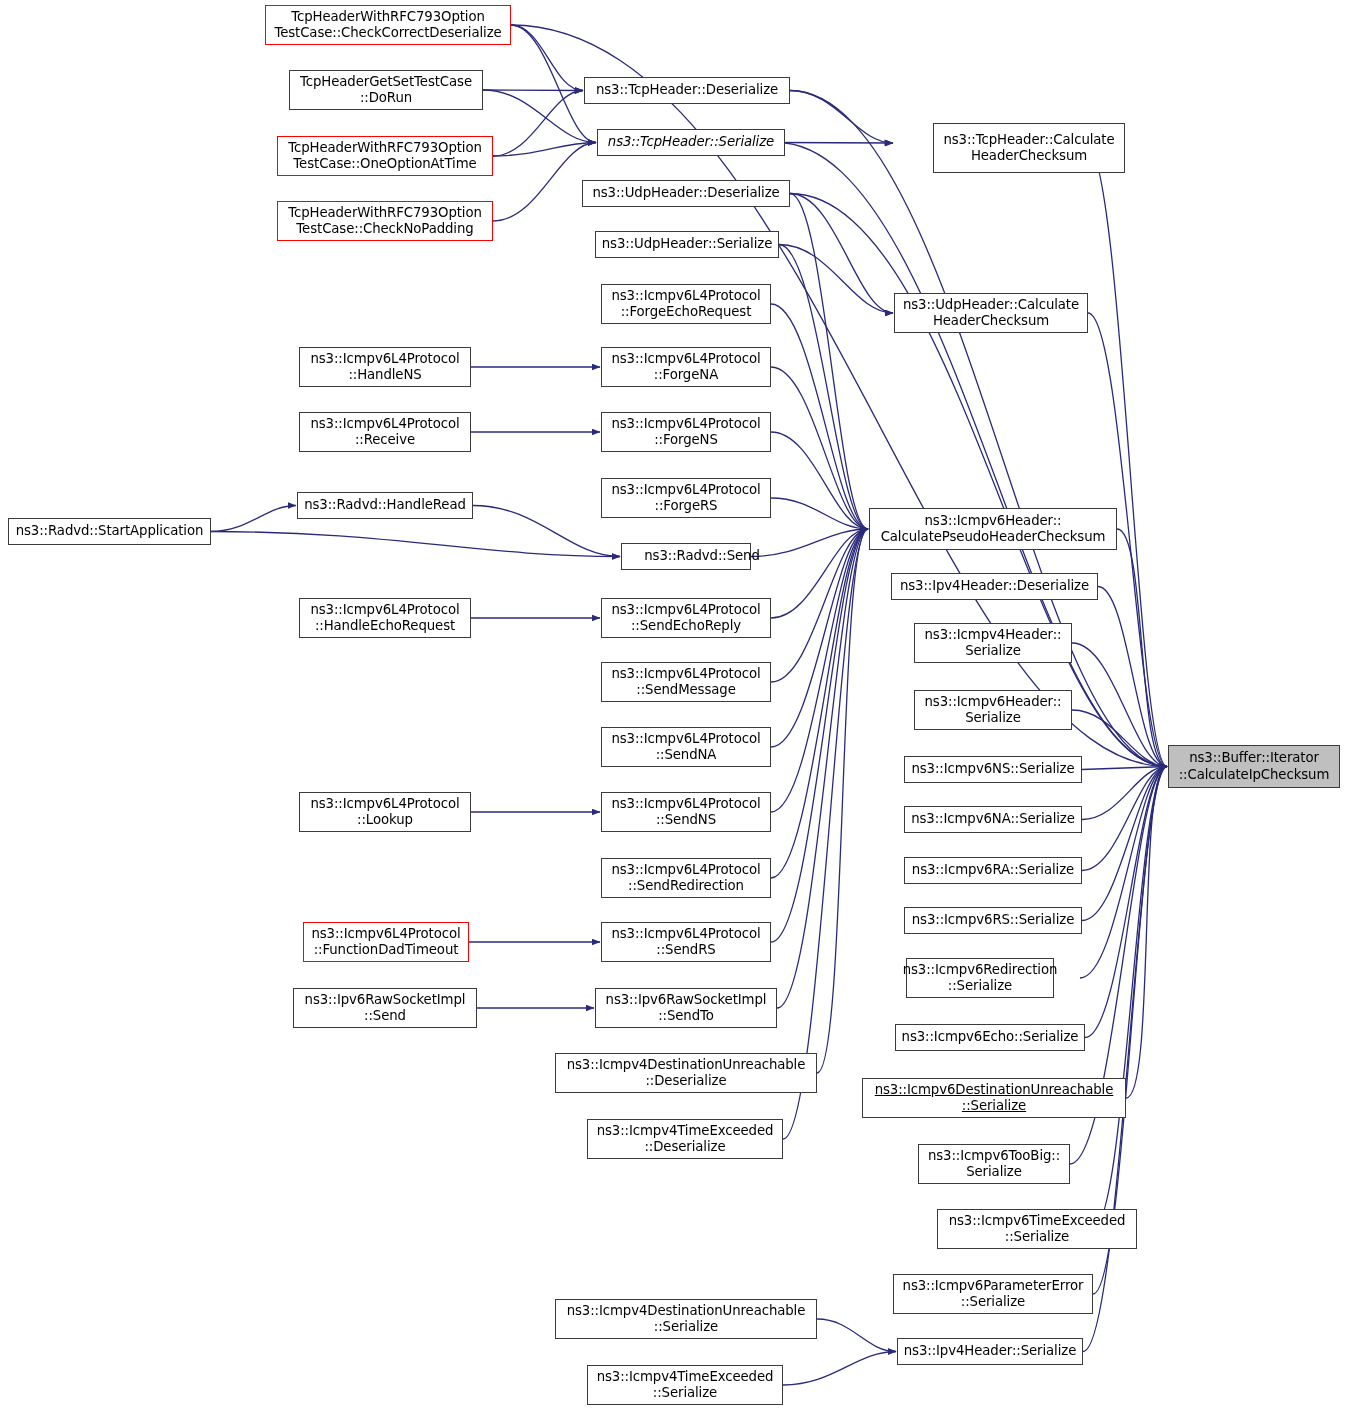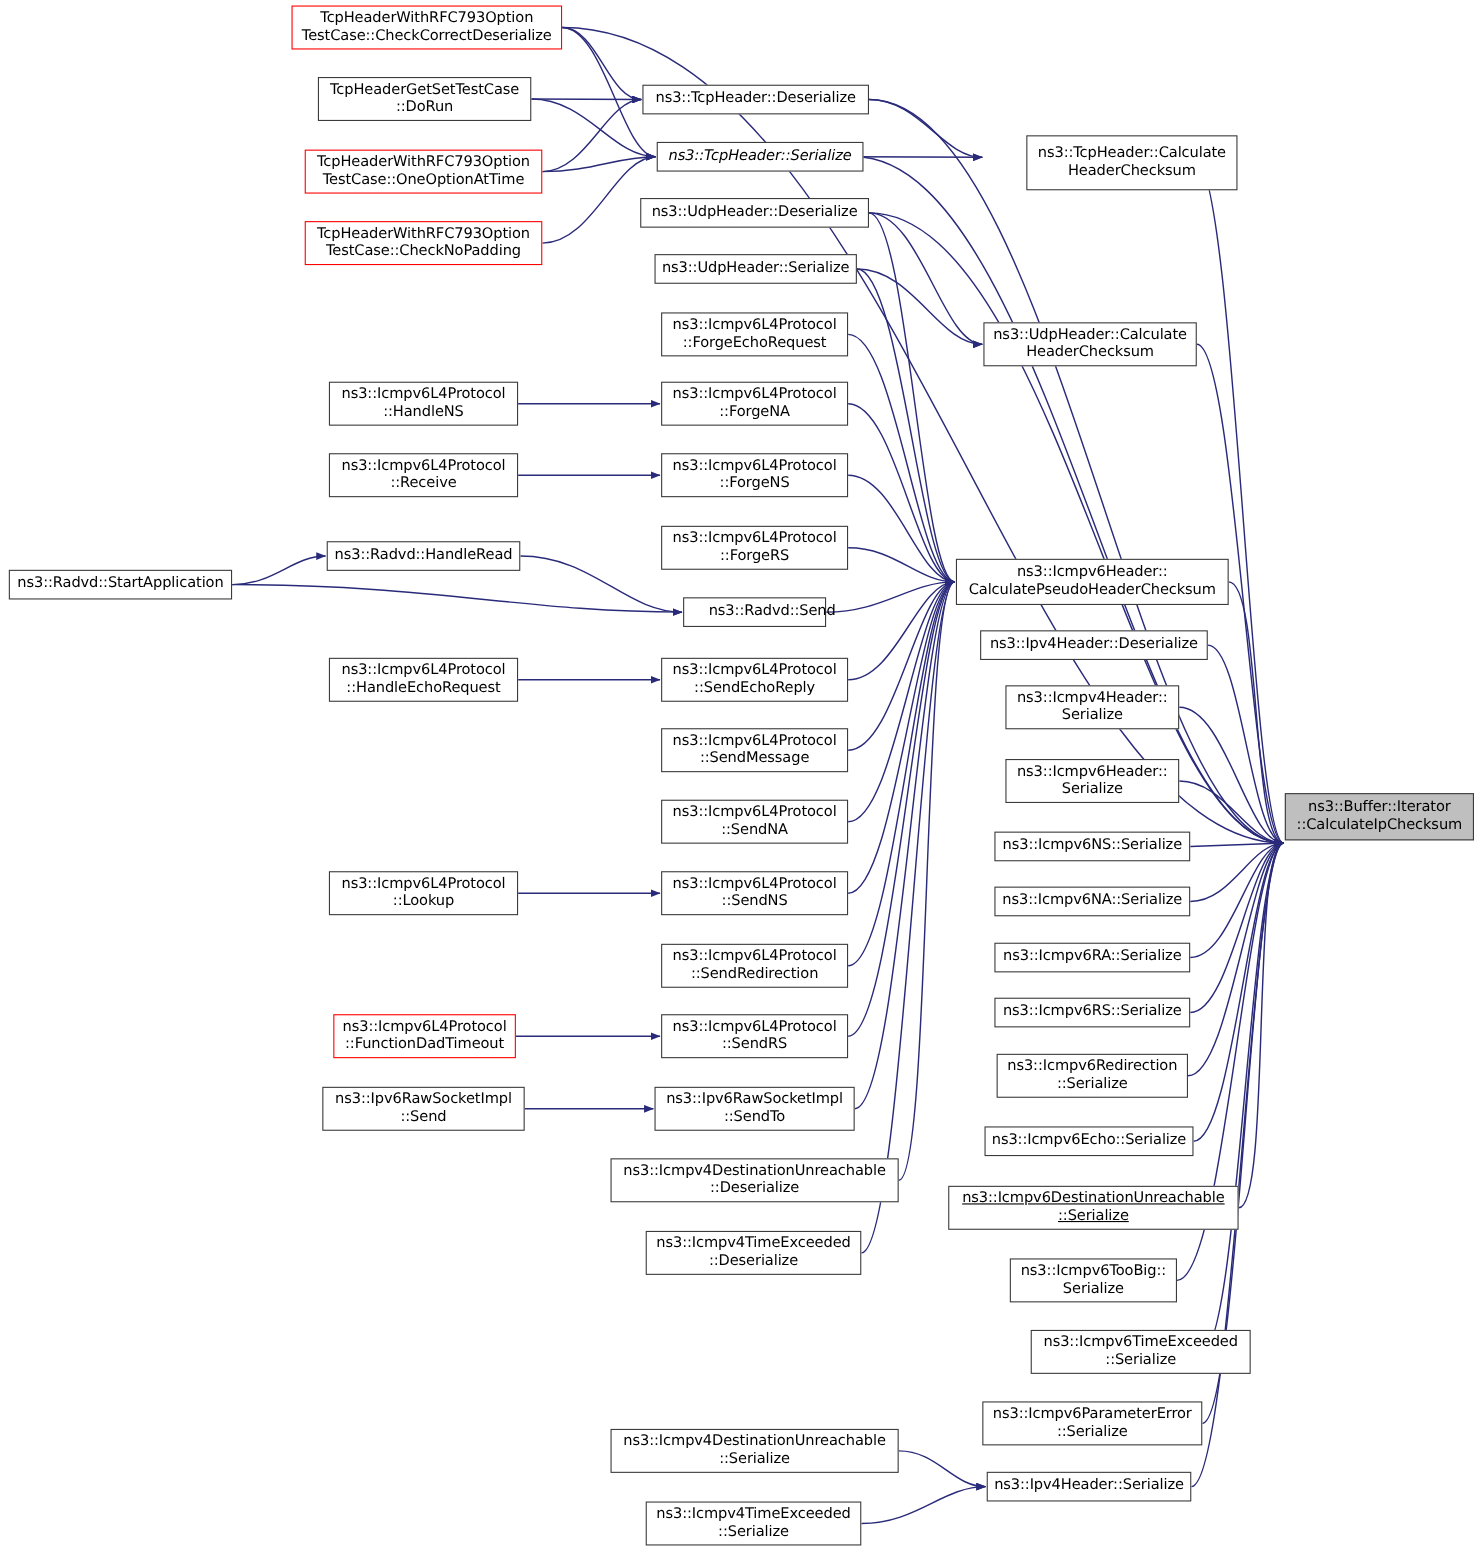--- a/index.html
+++ b/index.html
@@ -160,36 +160,36 @@
 ::SendEchoReply</div>
       <div class="node" style="left: 914px; top: 623px; width: 158px; height: 40px;">ns3::Icmpv4Header::
 Serialize</div>
       <div class="node" style="left: 601px; top: 662px; width: 170px; height: 40px;">ns3::Icmpv6L4Protocol
 ::SendMessage</div>
       <div class="node" style="left: 914px; top: 690px; width: 158px; height: 40px;">ns3::Icmpv6Header::
 Serialize</div>
       <div class="node" style="left: 601px; top: 727px; width: 170px; height: 40px;">ns3::Icmpv6L4Protocol
 ::SendNA</div>
       <div class="node" style="left: 904px; top: 756px; width: 178px; height: 27px;">ns3::Icmpv6NS::Serialize</div>
-      <div class="node target" style="left: 1168px; top: 721px; width: 172px; height: 43px;">ns3::Buffer::Iterator
+      <div class="node target" style="left: 1168px; top: 745px; width: 172px; height: 43px;">ns3::Buffer::Iterator
 ::CalculateIpChecksum</div>
       <div class="node" style="left: 299px; top: 792px; width: 172px; height: 40px;">ns3::Icmpv6L4Protocol
 ::Lookup</div>
       <div class="node" style="left: 601px; top: 792px; width: 170px; height: 40px;">ns3::Icmpv6L4Protocol
 ::SendNS</div>
       <div class="node" style="left: 904px; top: 806px; width: 178px; height: 27px;">ns3::Icmpv6NA::Serialize</div>
       <div class="node" style="left: 601px; top: 858px; width: 170px; height: 40px;">ns3::Icmpv6L4Protocol
 ::SendRedirection</div>
       <div class="node" style="left: 904px; top: 857px; width: 178px; height: 27px;">ns3::Icmpv6RA::Serialize</div>
       <div class="node" style="left: 904px; top: 907px; width: 178px; height: 27px;">ns3::Icmpv6RS::Serialize</div>
       <div class="node red" style="left: 303px; top: 922px; width: 166px; height: 40px;">ns3::Icmpv6L4Protocol
 ::FunctionDadTimeout</div>
       <div class="node" style="left: 601px; top: 922px; width: 170px; height: 40px;">ns3::Icmpv6L4Protocol
 ::SendRS</div>
-      <div class="node" style="left: 906px; top: 958px; width: 174px; height: 40px;">ns3::Icmpv6Redirection
+      <div class="node" style="left: 906px; top: 958px; width: 148px; height: 40px;">ns3::Icmpv6Redirection
 ::Serialize</div>
       <div class="node" style="left: 293px; top: 988px; width: 184px; height: 40px;">ns3::Ipv6RawSocketImpl
 ::Send</div>
       <div class="node" style="left: 595px; top: 988px; width: 182px; height: 40px;">ns3::Ipv6RawSocketImpl
 ::SendTo</div>
       <div class="node" style="left: 895px; top: 1024px; width: 190px; height: 27px;">ns3::Icmpv6Echo::Serialize</div>
       <div class="node" style="left: 555px; top: 1053px; width: 262px; height: 40px;">ns3::Icmpv4DestinationUnreachable
 ::Deserialize</div>
       <div class="node" style="left: 862px; top: 1078px; width: 264px; height: 40px; text-decoration: underline;">ns3::Icmpv6DestinationUnreachable
 ::Serialize</div>

